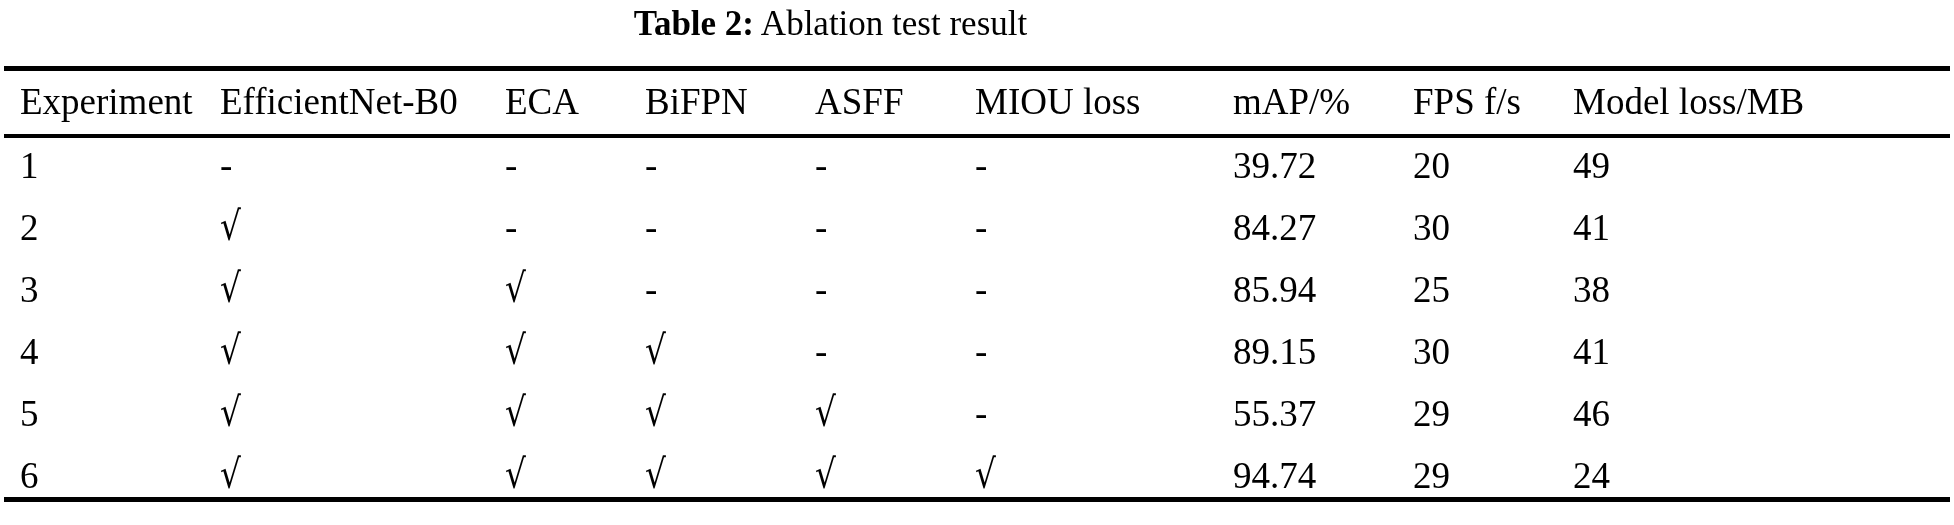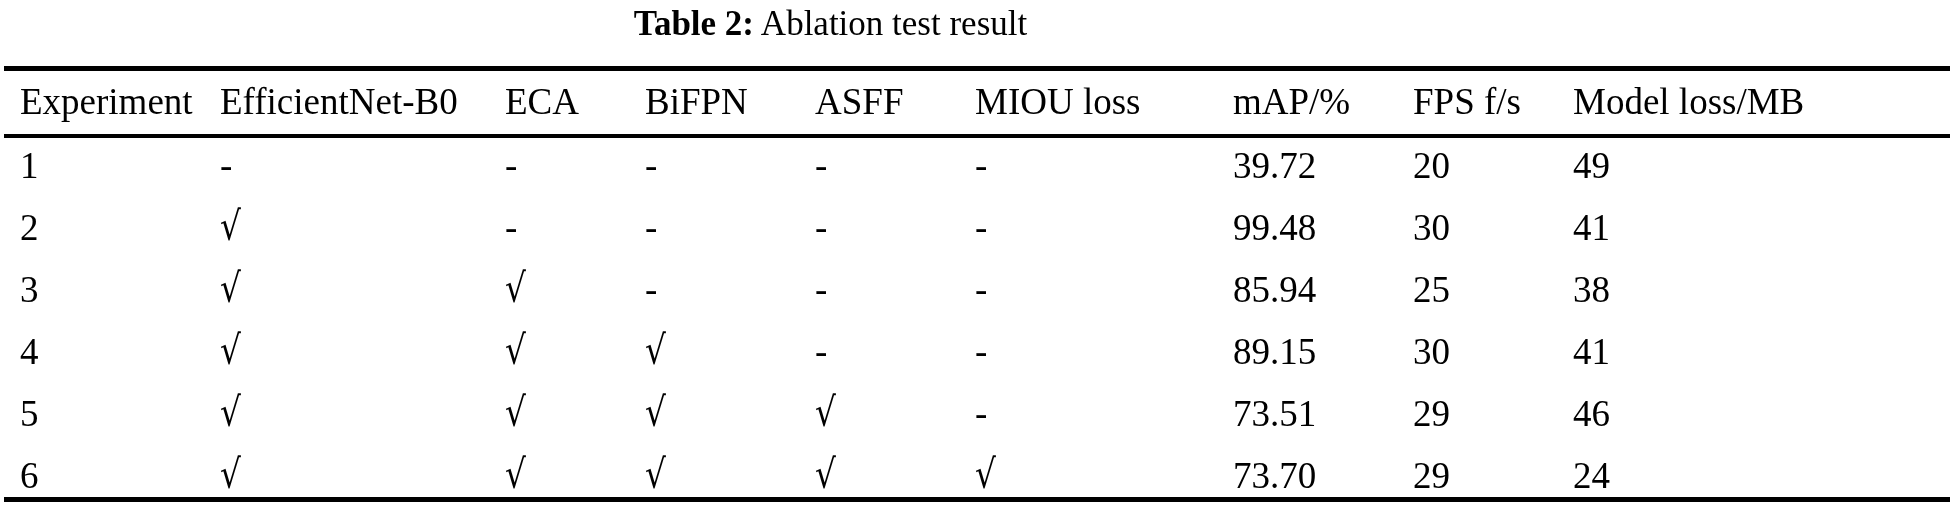--- a/index.html
+++ b/index.html
@@ -167,21 +167,21 @@
         <td>20</td>
         <td>49</td>
       </tr>
       <tr>
         <td>2</td>
         <td><span class="mark mark-check">√</span></td>
         <td><span class="mark mark-dash">-</span></td>
         <td><span class="mark mark-dash">-</span></td>
         <td><span class="mark mark-dash">-</span></td>
         <td><span class="mark mark-dash">-</span></td>
-        <td>99.48</td>
+        <td>84.27</td>
         <td>30</td>
         <td>41</td>
       </tr>
       <tr>
         <td>3</td>
         <td><span class="mark mark-check">√</span></td>
         <td><span class="mark mark-check">√</span></td>
         <td><span class="mark mark-dash">-</span></td>
         <td><span class="mark mark-dash">-</span></td>
         <td><span class="mark mark-dash">-</span></td>
@@ -200,31 +200,31 @@
         <td>30</td>
         <td>41</td>
       </tr>
       <tr>
         <td>5</td>
         <td><span class="mark mark-check">√</span></td>
         <td><span class="mark mark-check">√</span></td>
         <td><span class="mark mark-check">√</span></td>
         <td><span class="mark mark-check">√</span></td>
         <td><span class="mark mark-dash">-</span></td>
-        <td>73.51</td>
+        <td>55.37</td>
         <td>29</td>
         <td>46</td>
       </tr>
       <tr>
         <td>6</td>
         <td><span class="mark mark-check">√</span></td>
         <td><span class="mark mark-check">√</span></td>
         <td><span class="mark mark-check">√</span></td>
         <td><span class="mark mark-check">√</span></td>
         <td><span class="mark mark-check">√</span></td>
-        <td>73.70</td>
+        <td>94.74</td>
         <td>29</td>
         <td>24</td>
       </tr>
     </tbody>
   </table>
 
 </div>
 
 </body></html>

